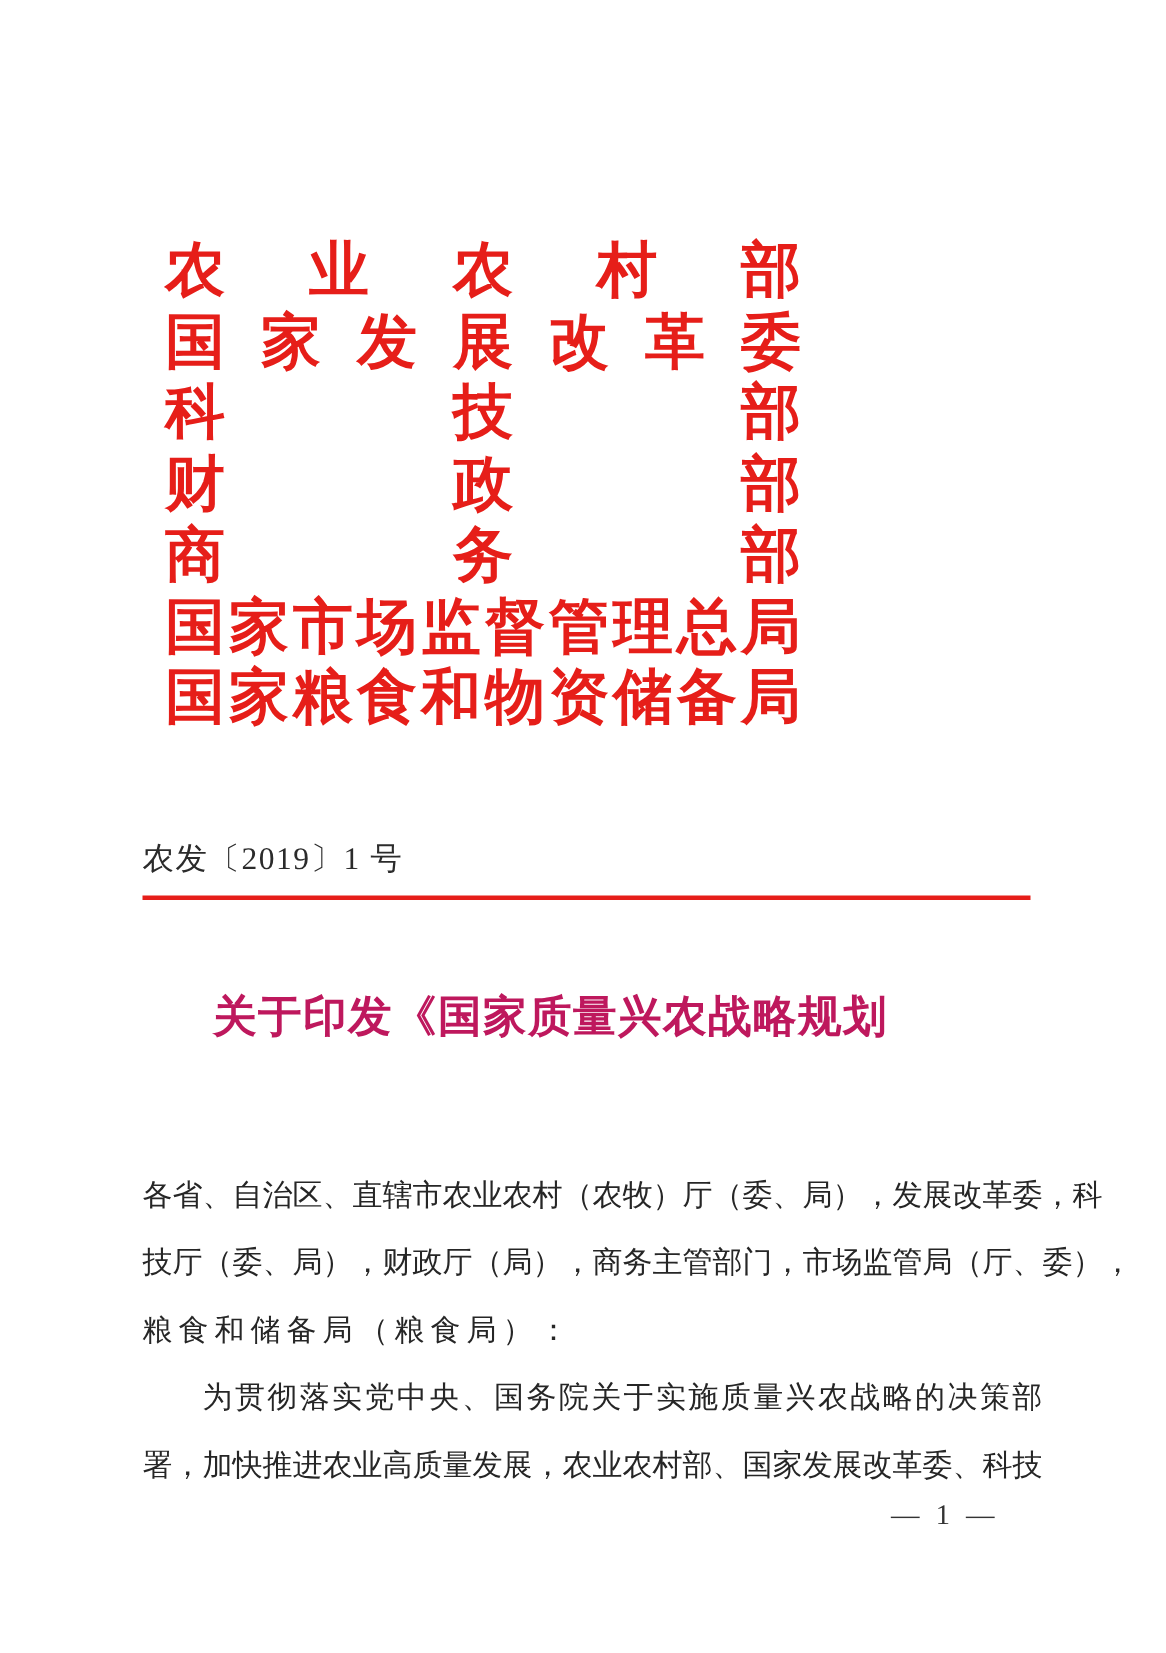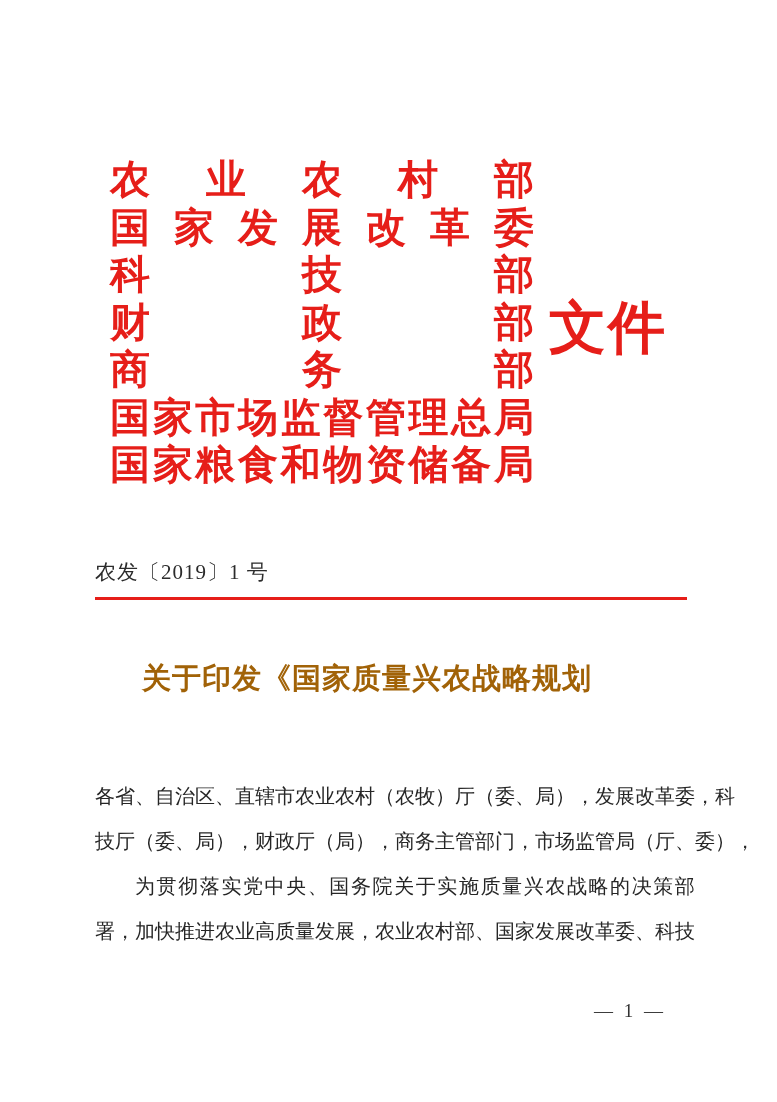--- a/index.html
+++ b/index.html
@@ -68,21 +68,21 @@
   
   .title {
     position: absolute;
     left: 0;
     top: 656px;
     width: 734px;
     text-align: center;
     font-size: 29px;
     font-weight: bold;
     line-height: 45px;
-    color: #a16207;
+    color: #be185d;
     letter-spacing: 1px;
   }
 
   
   .body-text {
     position: absolute;
     left: 95px;
     top: 774px;
     width: 600px;
     font-size: 20px;
@@ -173,21 +173,20 @@
         <span>食</span>
         <span>和</span>
         <span>物</span>
         <span>资</span>
         <span>储</span>
         <span>备</span>
         <span>局</span>
       </div>
   </div>
 
-  <div class="doc-type">文件</div>
 
   <div class="doc-number">农发〔2019〕1 号</div>
 
   <div class="red-rule"></div>
 
   <div class="title">
     <div>关于印发《国家质量兴农战略规划</div>
   </div>
 
   <div class="body-text">
@@ -253,20 +252,21 @@
         <span>监</span>
         <span>管</span>
         <span>局</span>
         <span>（</span>
         <span>厅</span>
         <span>、</span>
         <span>委</span>
         <span>）</span>
         <span>，</span>
       </div>
+    <div class="bline plain">粮食和储备局（粮食局）：</div>
     <div class="bline just indent">
         <span>为</span>
         <span>贯</span>
         <span>彻</span>
         <span>落</span>
         <span>实</span>
         <span>党</span>
         <span>中</span>
         <span>央</span>
         <span>、</span>

